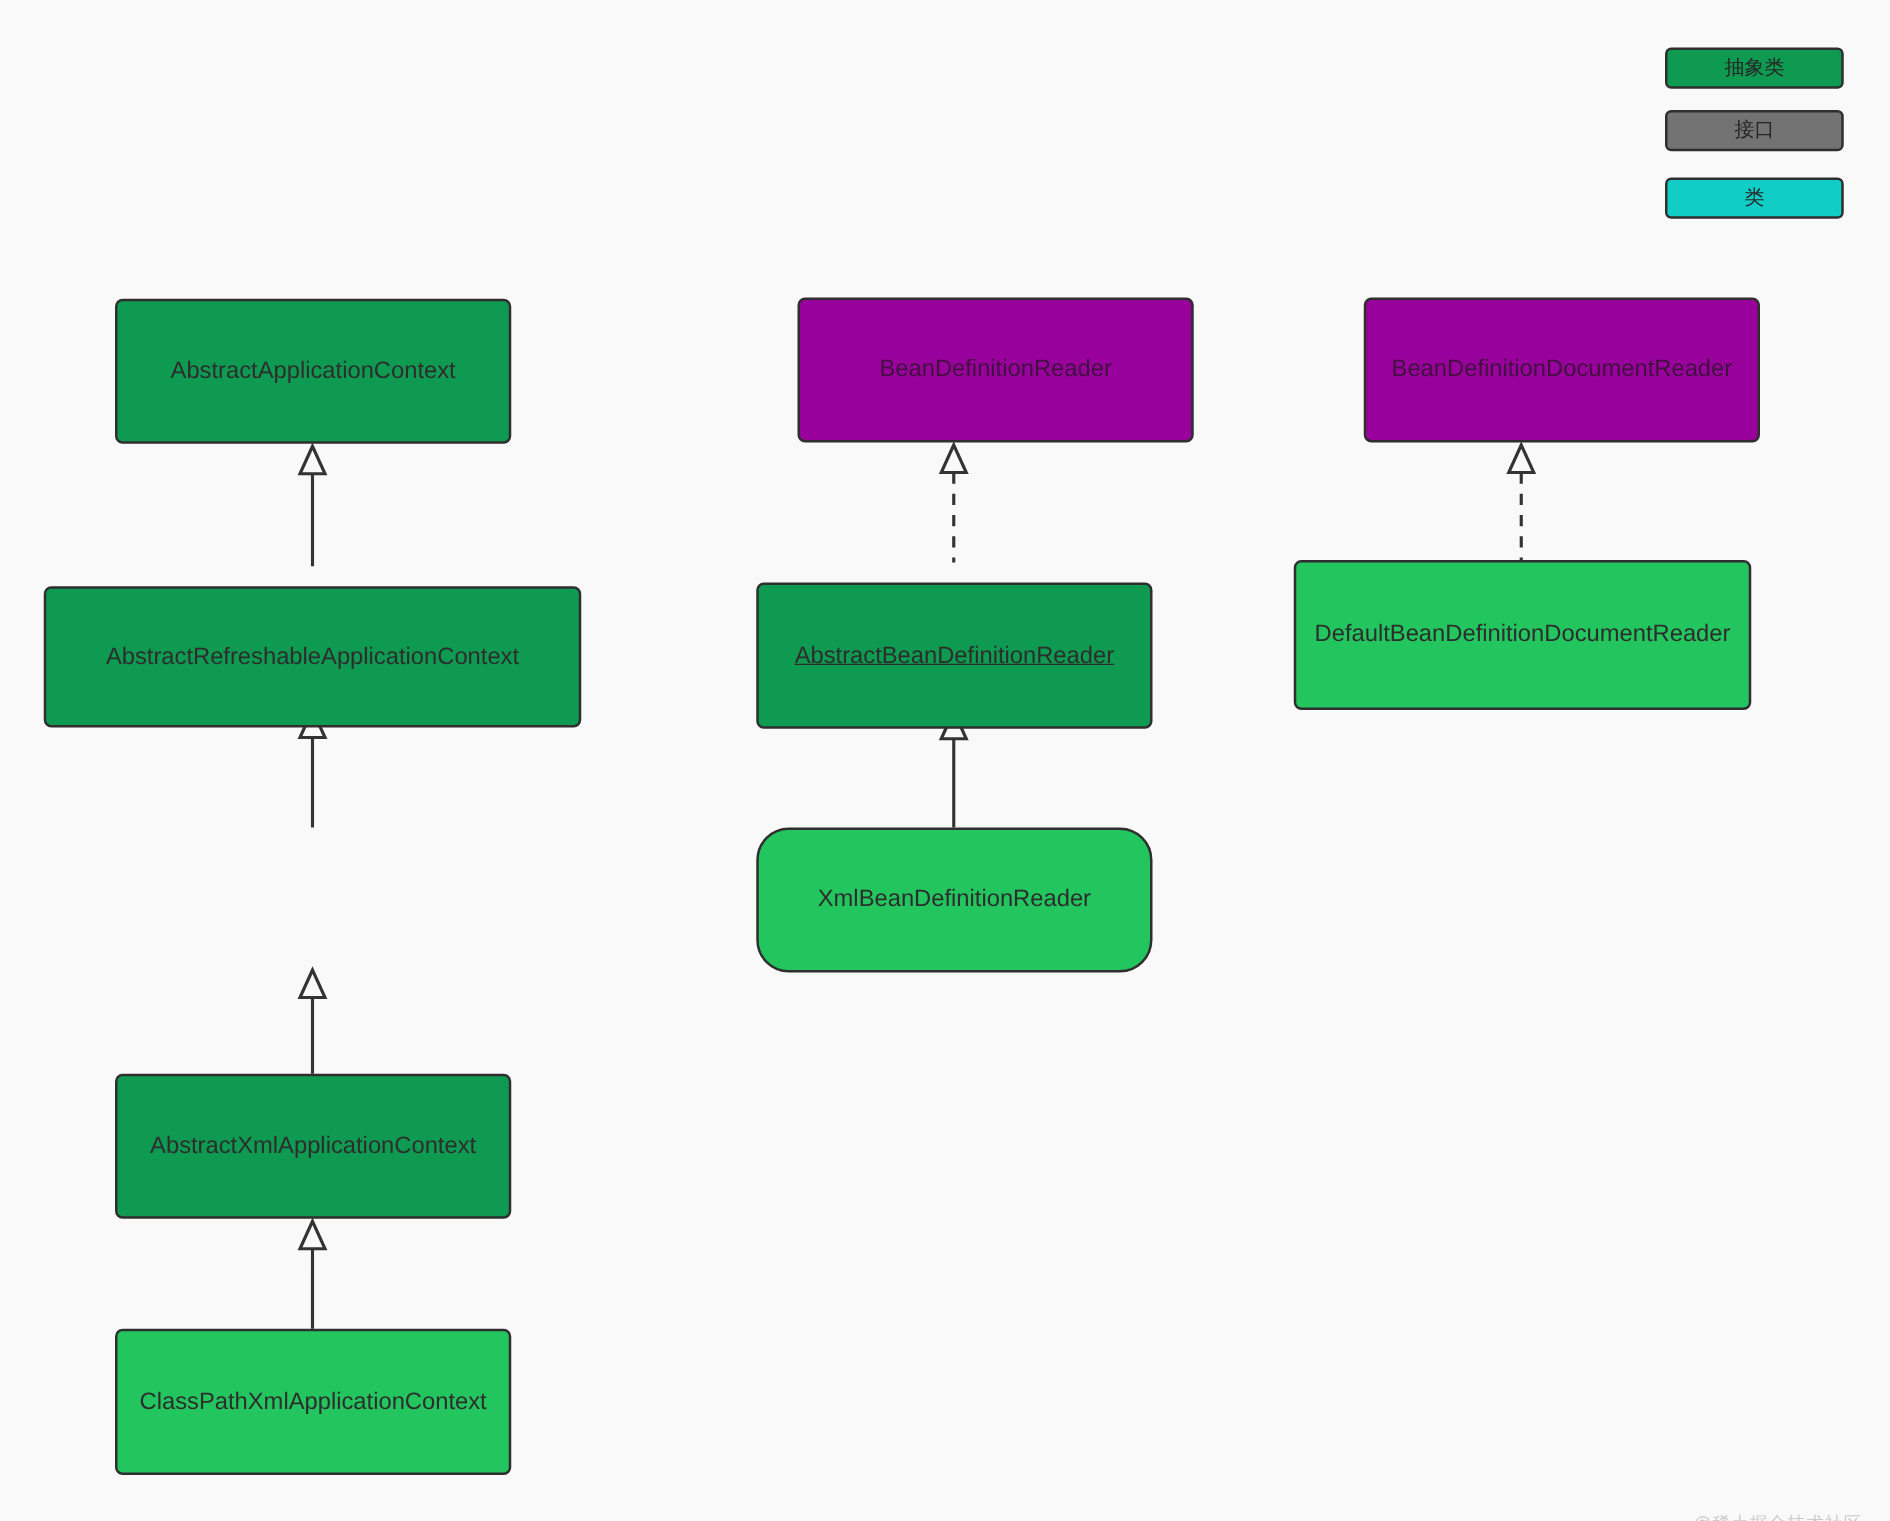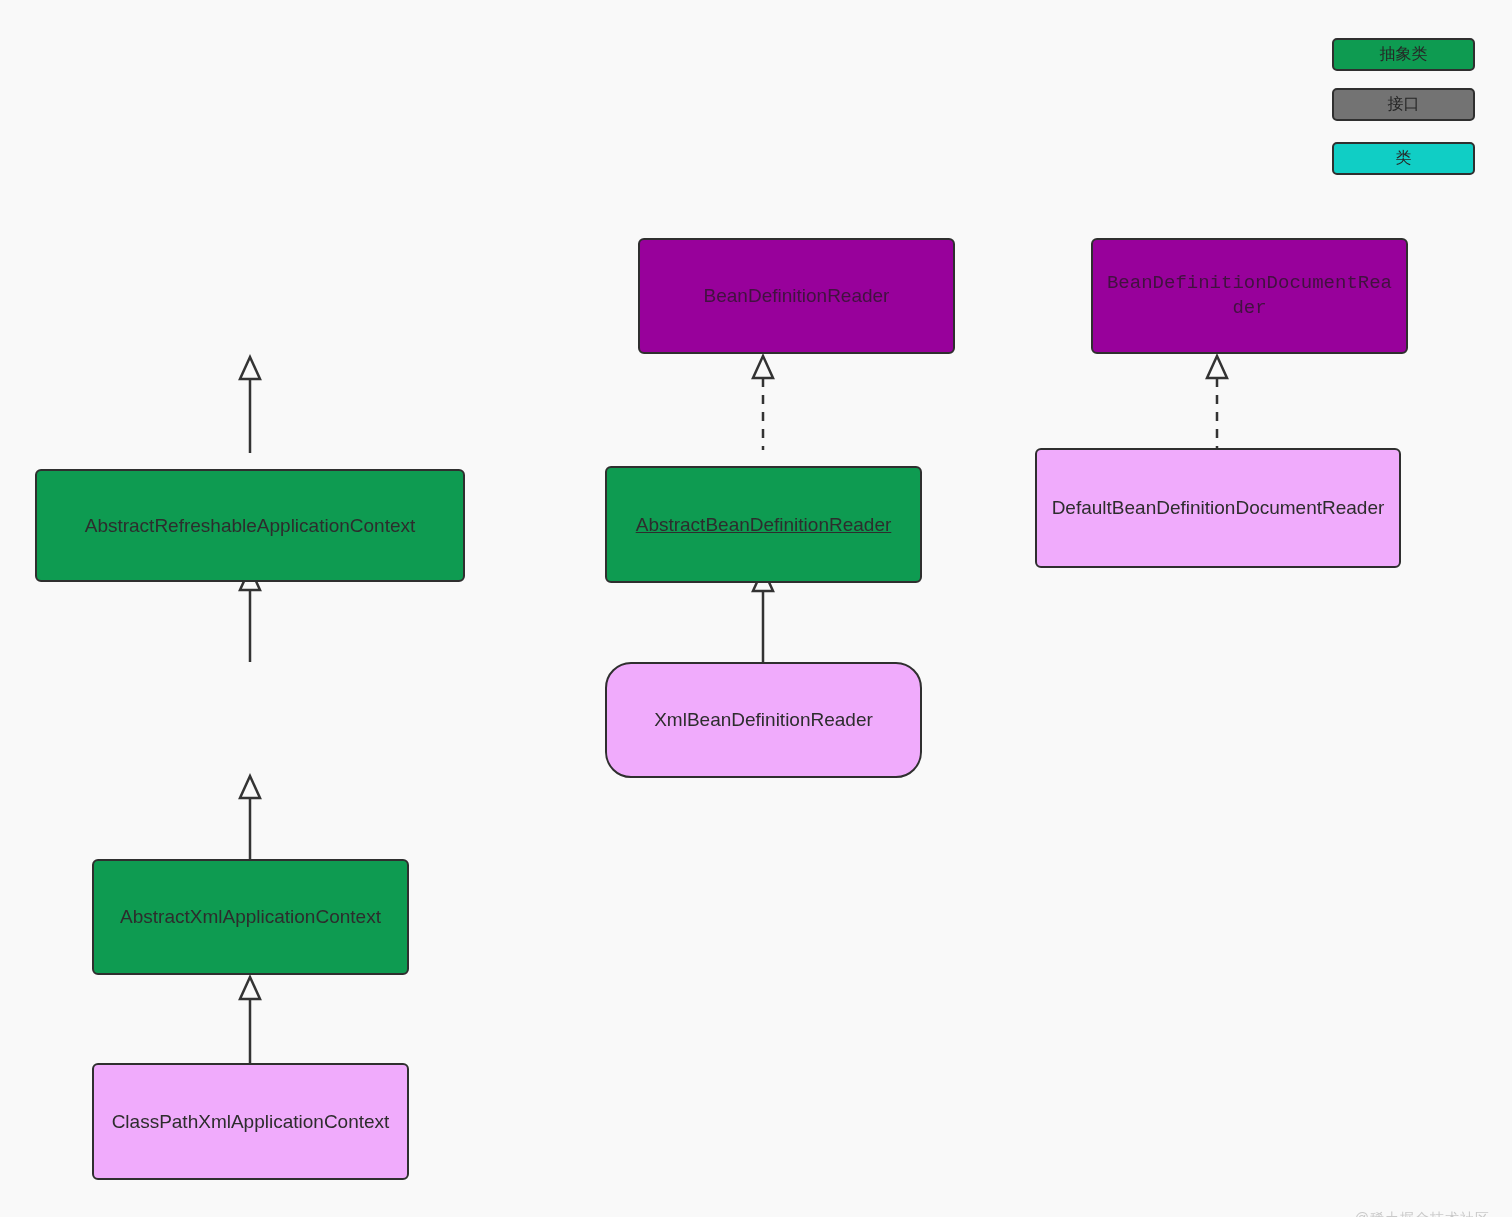--- a/index.html
+++ b/index.html
@@ -30,34 +30,34 @@
     border: 2.5px solid #2f2f2f;
     border-radius: 6px;
     font-size: 19px;
     line-height: 1.32;
     color: #2d2d2d;
     padding: 0 13px;
     word-break: break-all;
   }
   .node.abstract  { background: #0e9b51; }
   .node.interface { background: #98019b; color: #41123f; margin-left: 33px; }
-  .node.class     { background: #f0abfc; }
+  .node.class     { background: #22c55e; }
 
   
   #n-aac   { left:  92px; top:  239px; width: 317px; height: 116px; }
   #n-arac  { left:  35px; top:  453px; width: 430px; height: 113px; margin-top: 16px; }
   #n-arcac { left:  35px; top:  662px; width: 430px; height: 112px; }
   #n-axac  { left:  92px; top:  859px; width: 317px; height: 116px; }
   #n-cpxac { left:  92px; top: 1063px; width: 317px; height: 117px; }
   
   #n-bdr   { left: 605px; top:  238px; width: 317px; height: 116px; }
   #n-abdr  { left: 605px; top:  466px; width: 317px; height: 117px; text-decoration: underline; }
   #n-xbdr  { left: 605px; top:  662px; width: 317px; height: 116px; border-radius: 26px; }
   
-  #n-bddr  { left: 1058px; top: 238px; width: 317px; height: 116px; font-family: Liberation Mono, monospace; }
+  #n-bddr  { left: 1058px; top: 238px; width: 317px; height: 116px; }
   #n-dbddr { left: 1035px; top: 448px; width: 366px; height: 120px; }
 
   .legend {
     position: absolute;
     left: 1332px; top: 0;
     width: 143px;
   }
   .legend-item {
     position: absolute;
     left: 0;
@@ -129,20 +129,23 @@
       <span>抽象类</span>
     </div>
     <div class="legend-item" id="legend-interface">
       <span>接口</span>
     </div>
     <div class="legend-item" id="legend-class">
       <span>类</span>
     </div>
   </div>
 
+  <div class="node abstract" id="n-aac">
+    <span>AbstractApplicationContext</span>
+  </div>
   <div class="node abstract" id="n-arac">
     <span>AbstractRefreshableApplicationContext</span>
   </div>
   <div class="node abstract" id="n-axac">
     <span>AbstractXmlApplicationContext</span>
   </div>
   <div class="node class" id="n-cpxac">
     <span>ClassPathXmlApplicationContext</span>
   </div>
 

